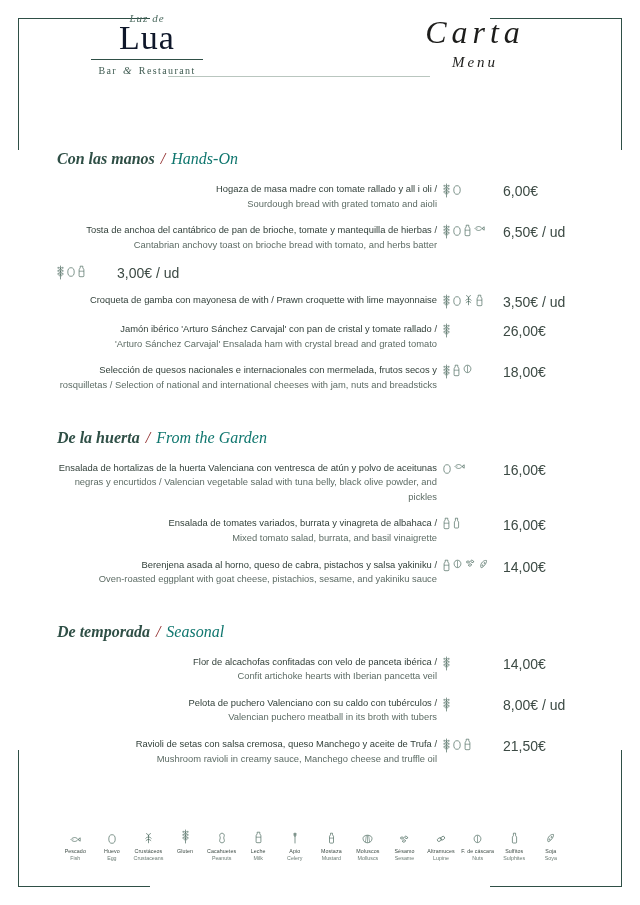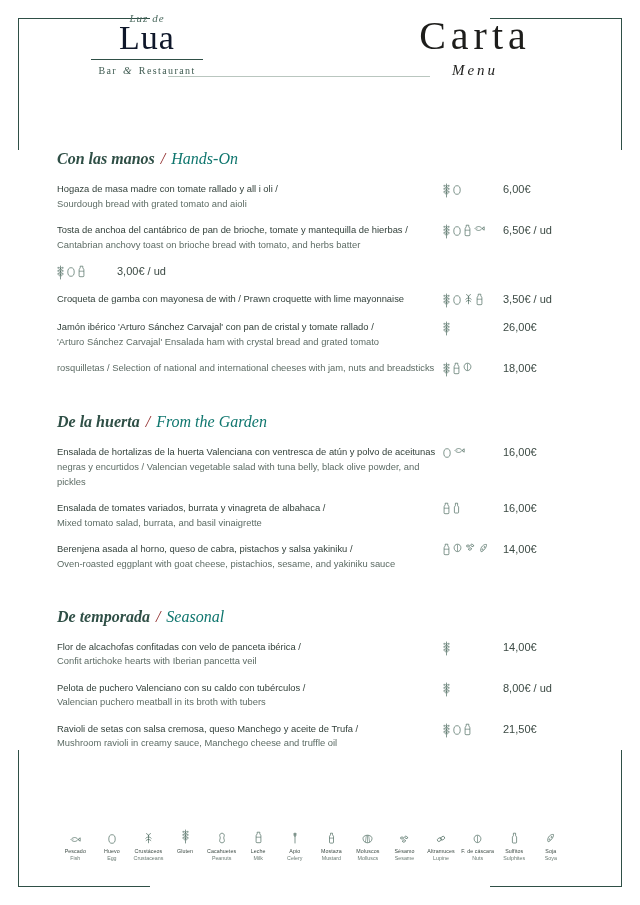--- a/index.html
+++ b/index.html
@@ -99,21 +99,22 @@
   .carta {
     position: absolute;
     right: 62px;
     top: 12px;
     text-align: center;
     width: 190px;
     color: #1d1d1b;
   }
   .carta-title {
     font-family: "Liberation Serif", serif;
-    font-size: 40px;
+    font-style: italic;
+    font-size: 32px;
     letter-spacing: 5px;
     line-height: 1;
   }
   .carta-sub {
     font-family: "Liberation Serif", serif;
     font-style: italic;
     font-size: 15px;
     letter-spacing: 3px;
     margin-top: 6px;
   }
@@ -150,36 +151,37 @@
     display: flex;
     align-items: flex-start;
     margin-bottom: 12px;
   }
   .item-text {
     flex: 1 1 auto;
     font-size: 9.4px;
     line-height: 1.55;
     color: #3c4a44;
     padding-right: 6px;
+    text-align: right;
   }
   .item-text .es { color: #32403a; }
   .item-text .en { color: #5d6c65; }
   .item-icons {
     flex: 0 0 auto;
     width: 58px;
     display: flex;
     align-items: flex-start;
     gap: 3px;
     padding-top: 1px;
   }
   .item-price {
     flex: 0 0 auto;
     width: 66px;
     text-align: left;
-    font-size: 11px;
+    font-size: 14px;
     color: #3c4a44;
     padding-top: 1px;
     padding-left: 2px;
     white-space: nowrap;
   }
 
   
   .gl { display: inline-block; line-height: 1; }
   .gl svg { display: block; }
 
@@ -362,20 +364,21 @@
             <span class="gl">
               <svg width="7" height="15" viewBox="0 0 7 15">
                 <path d="M3.5 1v13M3.5 3.5c-1 -1 -2 -1.2 -2.6 -1.2 0 .9 .6 1.9 1.5 2.3M3.5 3.5c1 -1 2 -1.2 2.6 -1.2 0 .9 -.6 1.9 -1.5 2.3M3.5 6.6c-1 -1 -2 -1.2 -2.6 -1.2 0 .9 .6 1.9 1.5 2.3M3.5 6.6c1 -1 2 -1.2 2.6 -1.2 0 .9 -.6 1.9 -1.5 2.3M3.5 9.7c-1 -1 -2 -1.2 -2.6 -1.2 0 .9 .6 1.9 1.5 2.3M3.5 9.7c1 -1 2 -1.2 2.6 -1.2 0 .9 -.6 1.9 -1.5 2.3" fill="none" stroke="#4c6a5f" stroke-width=".7" stroke-linecap="round"></path>
               </svg>
             </span>
           </div>
           <div class="item-price">26,00€</div>
         </div>
         <div class="item">
           <div class="item-text">
+            <div class="es">Selección de quesos nacionales e internacionales con mermelada, frutos secos y</div>
             <div class="en">rosquilletas / Selection of national and international cheeses with jam, nuts and breadsticks</div>
           </div>
           <div class="item-icons">
             <span class="gl">
               <svg width="7" height="15" viewBox="0 0 7 15">
                 <path d="M3.5 1v13M3.5 3.5c-1 -1 -2 -1.2 -2.6 -1.2 0 .9 .6 1.9 1.5 2.3M3.5 3.5c1 -1 2 -1.2 2.6 -1.2 0 .9 -.6 1.9 -1.5 2.3M3.5 6.6c-1 -1 -2 -1.2 -2.6 -1.2 0 .9 .6 1.9 1.5 2.3M3.5 6.6c1 -1 2 -1.2 2.6 -1.2 0 .9 -.6 1.9 -1.5 2.3M3.5 9.7c-1 -1 -2 -1.2 -2.6 -1.2 0 .9 .6 1.9 1.5 2.3M3.5 9.7c1 -1 2 -1.2 2.6 -1.2 0 .9 -.6 1.9 -1.5 2.3" fill="none" stroke="#4c6a5f" stroke-width=".7" stroke-linecap="round"></path>
               </svg>
             </span>
             <span class="gl">
               <svg width="7" height="13" viewBox="0 0 7 13">

